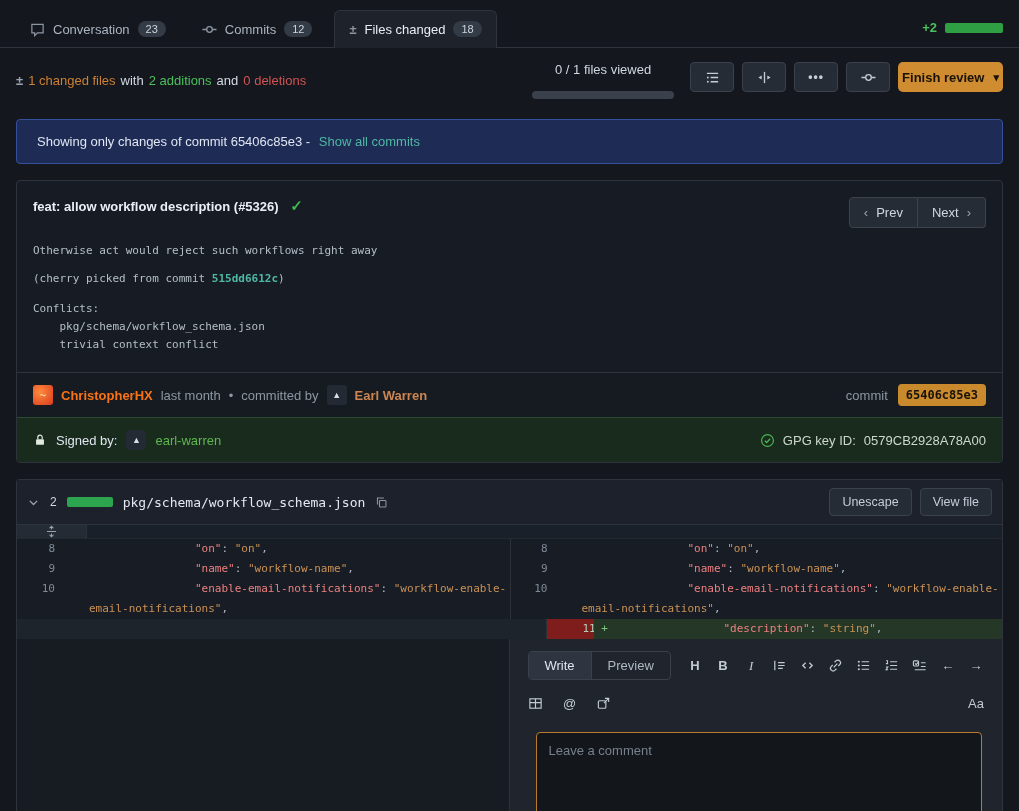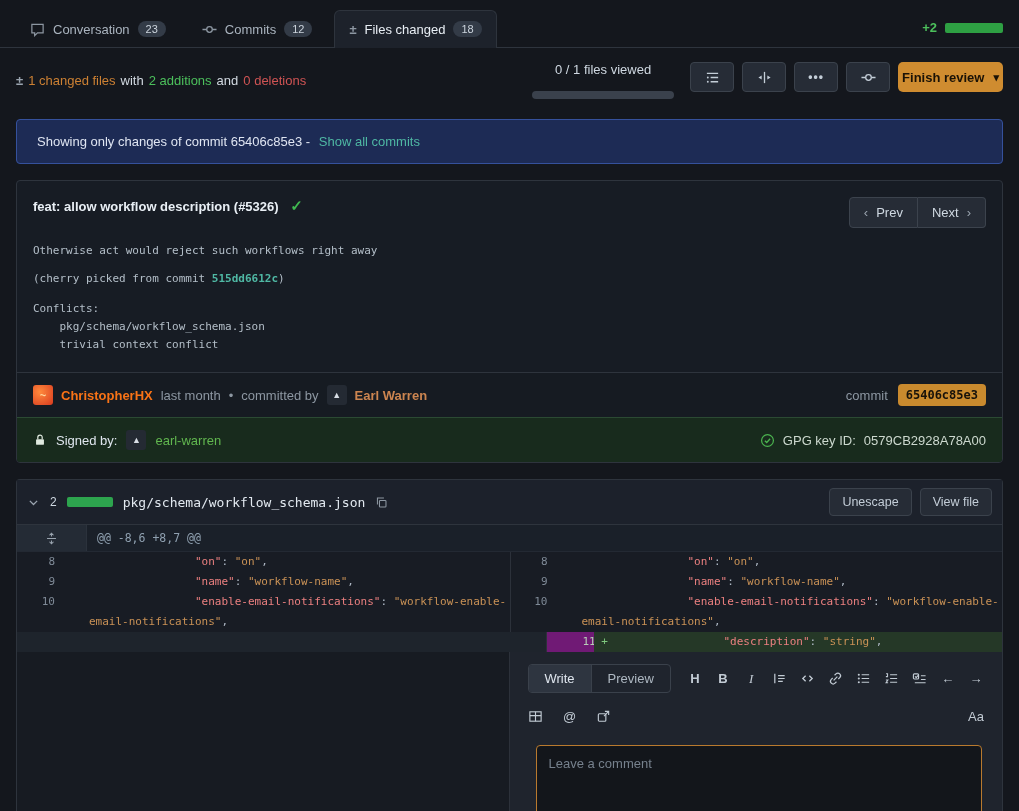--- a/index.html
+++ b/index.html
@@ -98,21 +98,21 @@
                display:flex; align-items:center; padding:6px 10px; }
 
   .diff-row { display:flex; line-height:20px; font-family:"DejaVu Sans Mono", monospace; font-size:11px; }
   .cell { height:20px; }
   .cell.num { width:48px; text-align:right; padding-right:10px; color:#7f8a97; background:#181c24; cursor:pointer; flex:none; }
   .cell.sign { width:22px; text-align:center; background:#181c24; flex:none; color:#9aa4af; }
   .cell.code { flex:1; white-space:pre; overflow:hidden; padding-left:2px; background:#181c24; }
   .rsep { border-left:1px solid #2c313a; }
   .tp { color:#aeb8c4; } .tk { color:#ec8080; } .ts { color:#ca9256; }
   .cell.empty { background:#1e242c; }
-  .added .num { background:#701a75; color:#b7cdb7;padding-left:36px; }
+  .added .num { background:#7f1d1d; color:#b7cdb7;padding-left:36px; }
   .added .sign { background:#253827; color:#7ec87e; }
   .added .code { background:#253827; }
 
   
   .bottom { display:flex; min-height:200px; }
   .left-fill { width:50%; background:#171b22; border-right:1px solid #2c313a; }
   .editor { flex:1; background:#1f242d; padding:12px 18px; }
   .ed-row1 { display:flex; align-items:center; }
   .ed-tabs { display:inline-flex; border:1px solid #3a414b; border-radius:4px; overflow:hidden; }
   .ed-tab { padding:6px 16px; color:#aeb8c2; cursor:pointer; }
@@ -295,21 +295,20 @@
       <button class="sm-btn">View file</button>
     </div>
   </div>
 
   <div class="hunk-row">
     <div class="hunk-btn">
       <svg width="13" height="13" viewBox="0 0 16 16">
           <path d="M8 1.5v4M8 10.5v4M5.5 4L8 1.5 10.5 4M5.5 12L8 14.5l2.5-2.5M2.5 8h11" fill="none" stroke="currentColor" stroke-width="1.3"></path>
         </svg>
     </div>
-    <div class="hunk-text">@@ -8,6 +8,7 @@</div>
   </div>
 
   <div class="diff-row">
     <div class="cell num">8</div>
     <div class="cell sign"></div>
     <div class="cell code"><span class="tp">                </span><span class="tk">"on"</span><span class="tp">: </span><span class="ts">"on"</span><span class="tp">,</span></div>
     <div class="cell num rsep">8</div>
     <div class="cell sign"></div>
     <div class="cell code"><span class="tp">                </span><span class="tk">"on"</span><span class="tp">: </span><span class="ts">"on"</span><span class="tp">,</span></div>
   </div>

